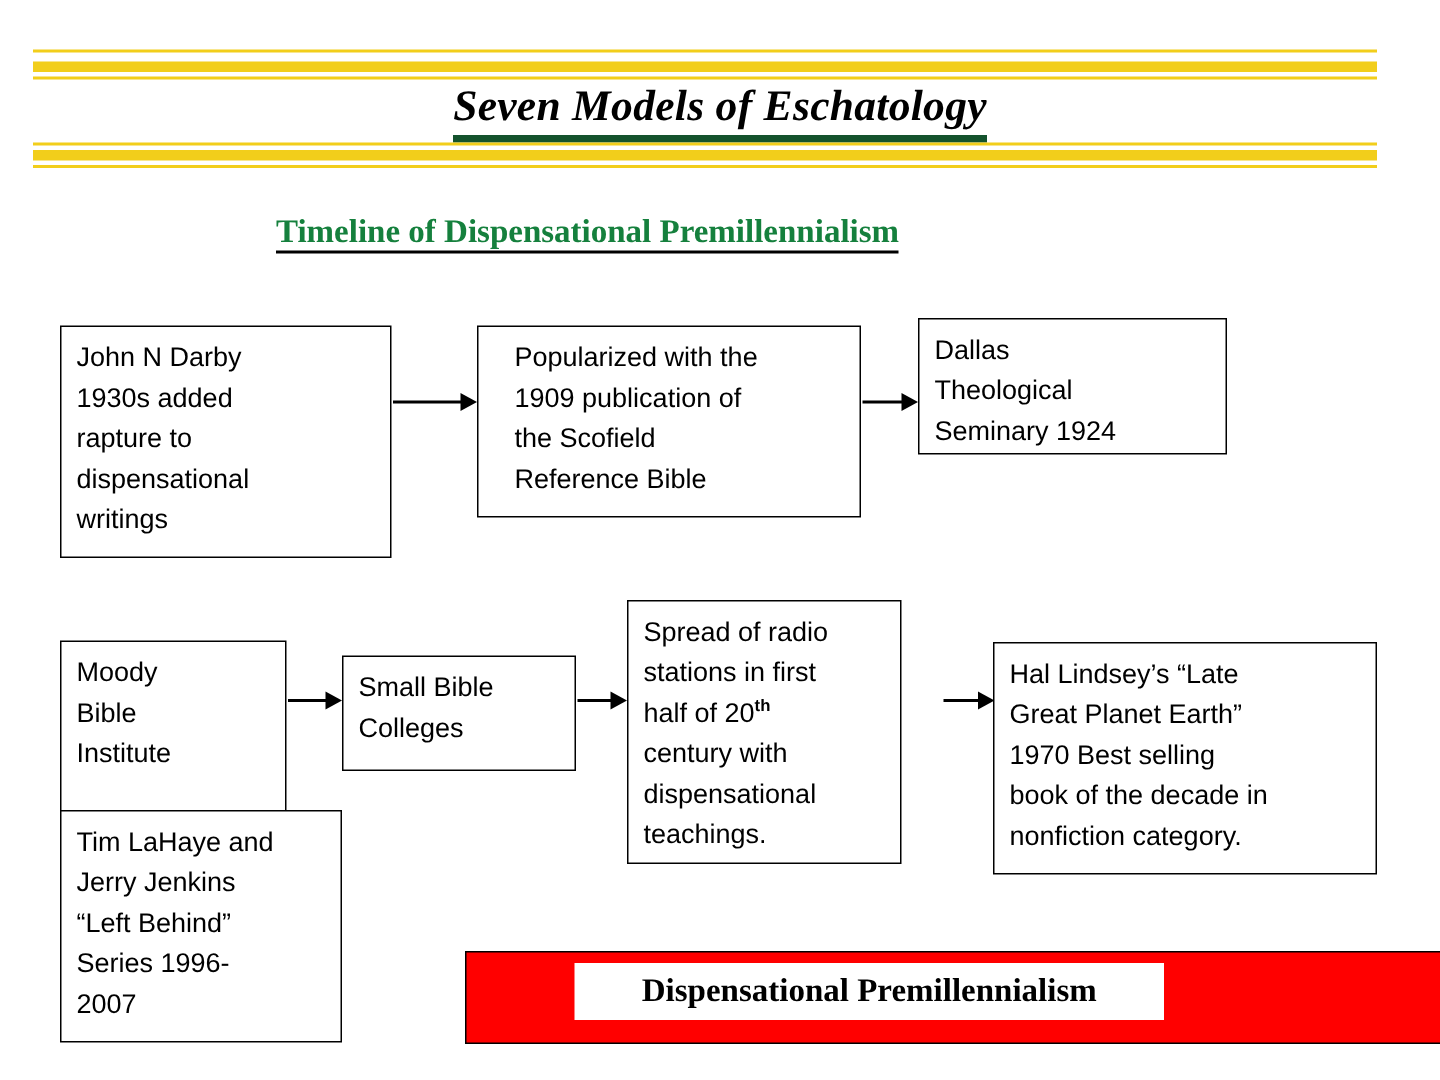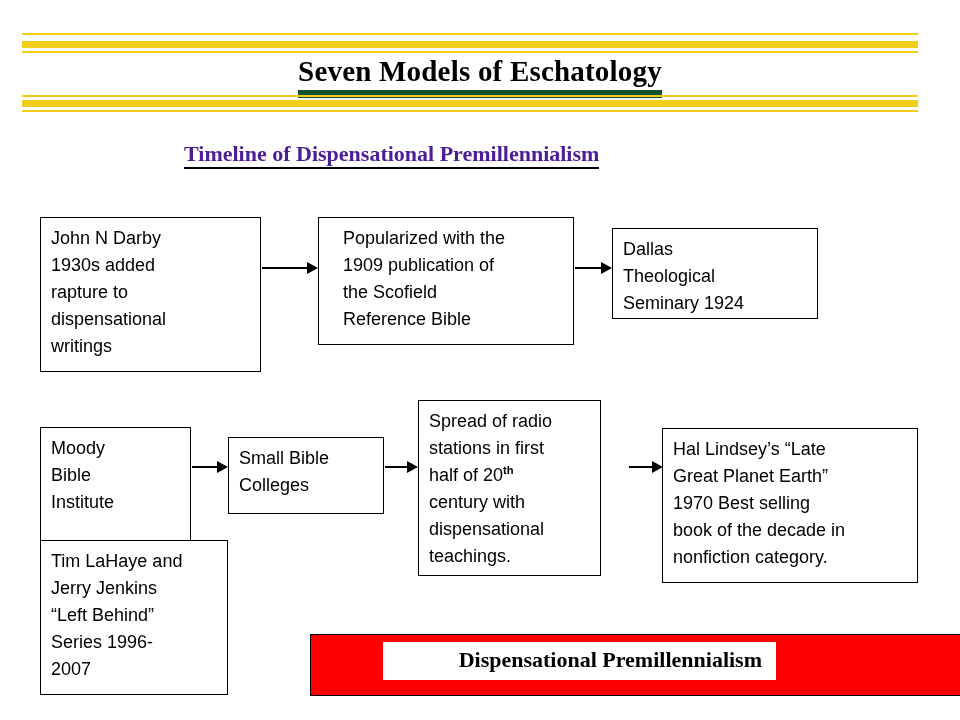--- a/index.html
+++ b/index.html
@@ -35,32 +35,33 @@
     width: 960px;
     text-align: center;
     font-family: "Liberation Serif", serif;
     font-size: 29px;
     font-weight: bold;
     color: #000000;
     letter-spacing: 0.2px;
     white-space: nowrap;
   }
   #slide-title .tx {
-    border-bottom: 8px solid #14532d;
+    border-bottom: 5px solid #14532d;
     padding-bottom: 3px;
+    font-style: italic;
   }
 
   #section-title {
     position: absolute;
     left: 184px;
     top: 141px;
     font-family: "Liberation Serif", serif;
     font-size: 22px;
     font-weight: bold;
-    color: #4c1d95;
+    color: #15803d;
     white-space: nowrap;
   }
   #section-title .tx {
     border-bottom: 2px solid #000000;
     padding-bottom: 1px;
   }
 
   
   .fbox {
     position: absolute;
@@ -113,21 +114,21 @@
     border-left: 1.5px solid #000000;
   }
   #banner-label {
     position: absolute;
     box-sizing: border-box;
     background: #ffffff;
     color: #000000;
     font-family: "Liberation Serif", serif;
     font-size: 22px;
     font-weight: bold;
-    text-align: right;
+    text-align: center;
     white-space: nowrap;
     padding: 5px 14px 5px 14px;
   }
 </style>
 </head>
 <body>
 
 <div id="slide">
 
   <div class="rule thin" style="left:22px; top:33px;  width:896px;"></div>
@@ -156,21 +157,21 @@
   <div class="fbox" style="left:318px; top:217px; width:256px; height:128px;padding-left:24px;">Popularized with the
 1909 publication of
 the Scofield
 Reference Bible</div>
 
   <div class="arrow" style="left:575px; top:261px; width:37px;">
     <div class="shaft" style="width:27px;"></div>
     <div class="head" style="left:26px;"></div>
   </div>
 
-  <div class="fbox" style="left:612px; top:228px; width:206px; height:91px;">Dallas
+  <div class="fbox" style="left:612px; top:212px; width:206px; height:91px;">Dallas
 Theological
 Seminary 1924</div>
 
   <div class="fbox" style="left:40px;  top:427px; width:151px; height:124px;">Moody
 Bible
 Institute</div>
 
   <div class="arrow" style="left:192px; top:460px; width:36px;">
     <div class="shaft" style="width:26px;"></div>
     <div class="head" style="left:25px;"></div>

